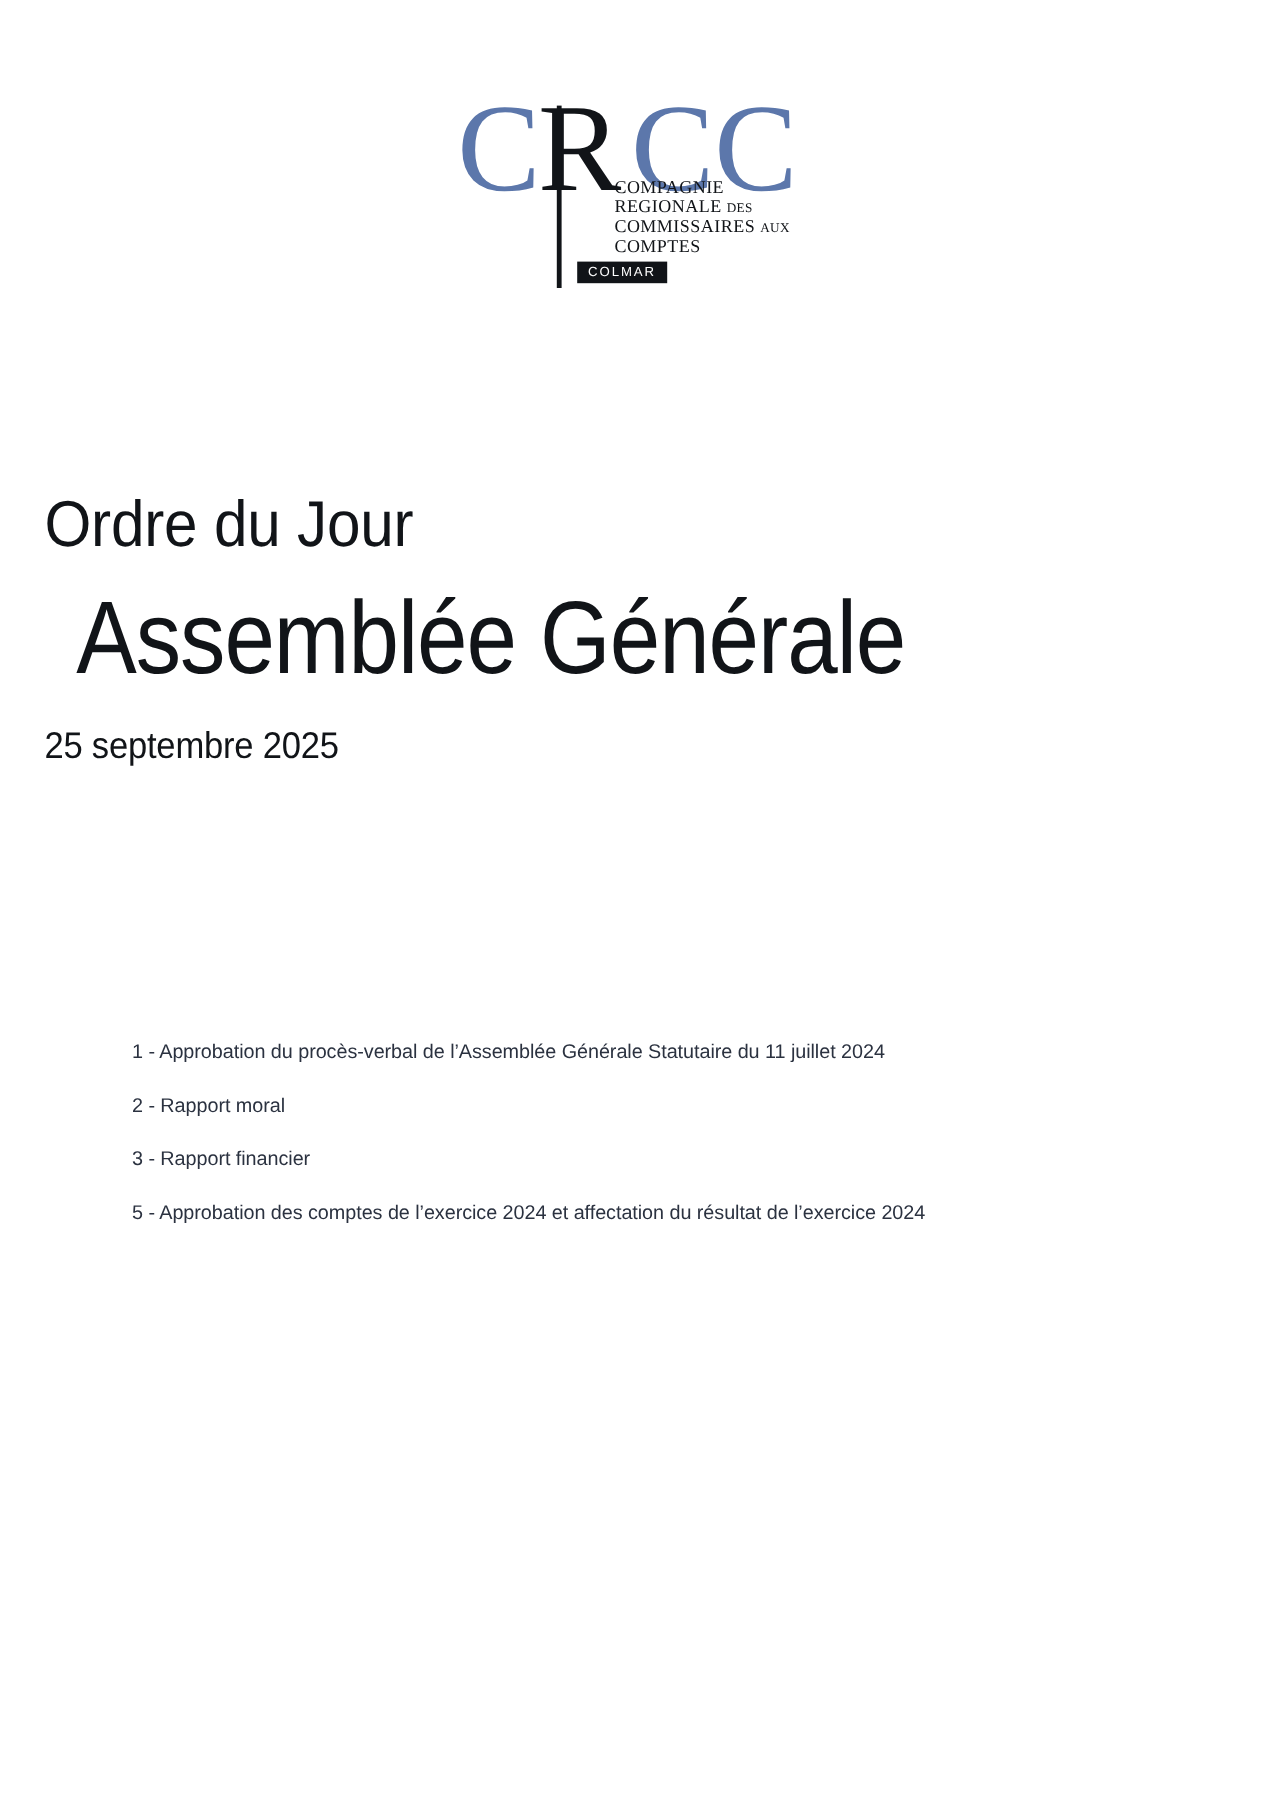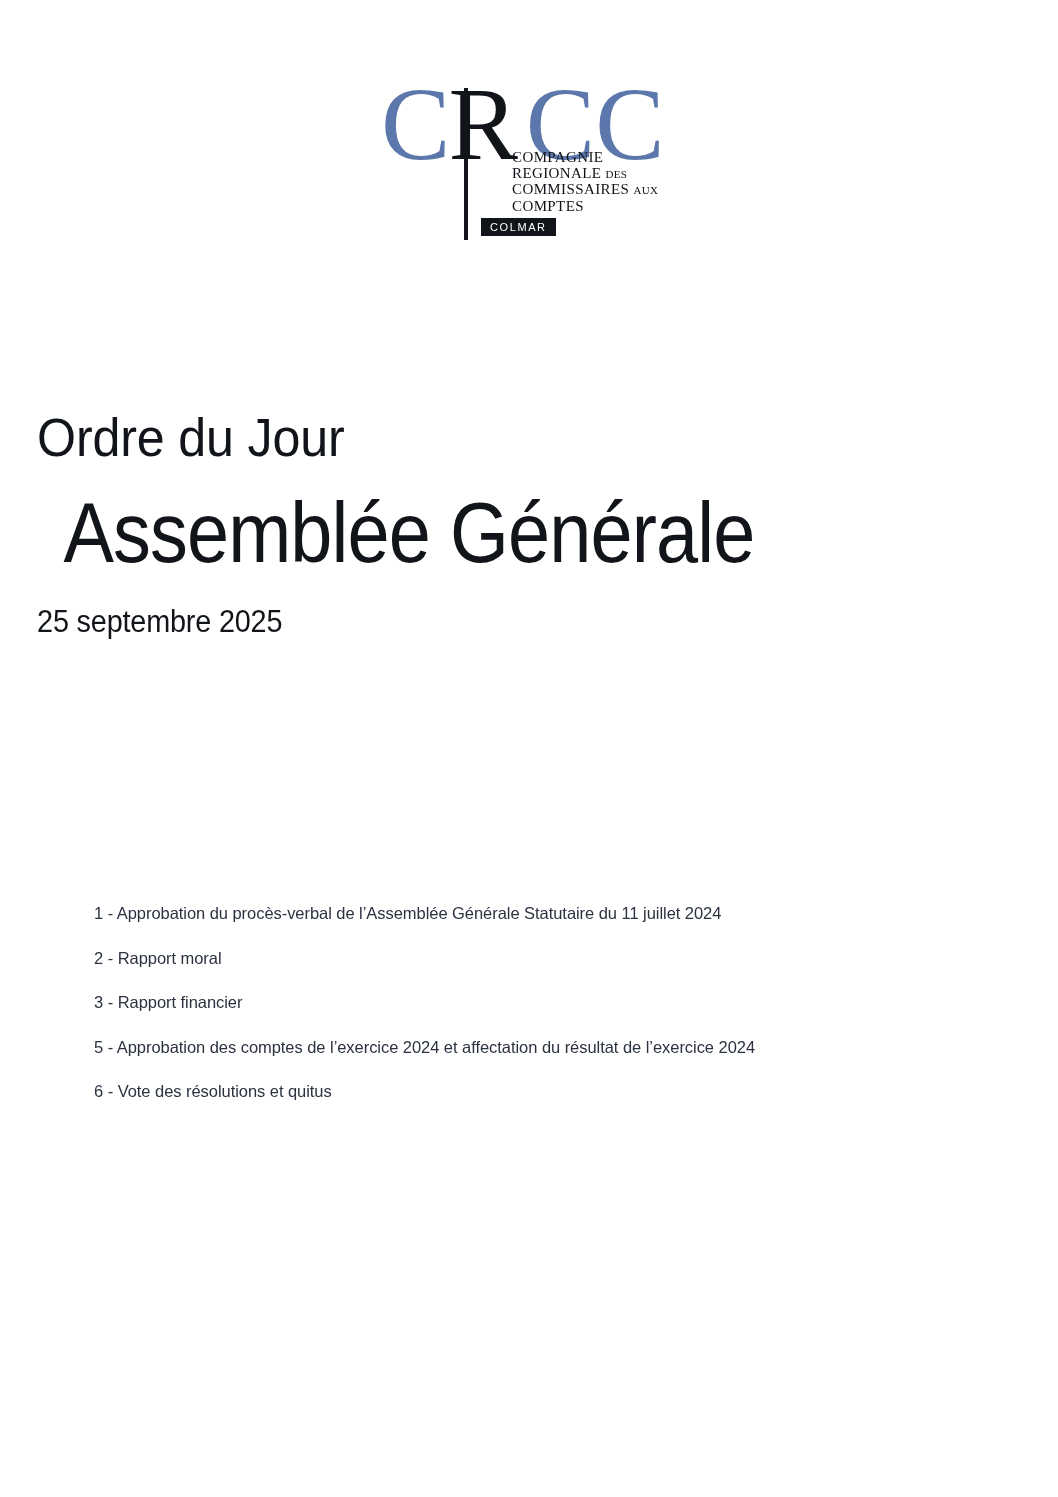--- a/index.html
+++ b/index.html
@@ -136,24 +136,23 @@
     font-weight: normal;
     color: #111418;
     margin: 18px 0 0 0;
     letter-spacing: -0.2px;
     transform: scaleX(0.93);
   }
 
   
   .agenda {
     position: absolute;
-    left: 94px;
+    left: 110px;
     top: 866px;
     width: 830px;
-    margin-top: 36px;
   }
   .agenda-item {
     font-family: "Liberation Sans", sans-serif;
     font-size: 16.5px;
     line-height: 22px;
     color: #2b3240;
     margin: 0 0 22.5px 0;
     white-space: nowrap;
     letter-spacing: -0.05px;
   }
@@ -189,16 +188,15 @@
     <h1 class="title-main">Ordre du Jour</h1>
     <h2 class="title-sub">Assemblée Générale</h2>
     <p class="title-date">25 septembre 2025</p>
   </div>
 
   <div class="agenda">
     <p class="agenda-item">1 - Approbation du procès-verbal de l’Assemblée Générale Statutaire du 11 juillet 2024</p>
     <p class="agenda-item">2 - Rapport moral</p>
     <p class="agenda-item">3 - Rapport financier</p>
     <p class="agenda-item">5 - Approbation des comptes de l’exercice 2024 et affectation du résultat de l’exercice 2024</p>
-    <p class="agenda-item">6 - Vote des résolutions et quitus</p>
   </div>
 
 </div>
 
 </body></html>

